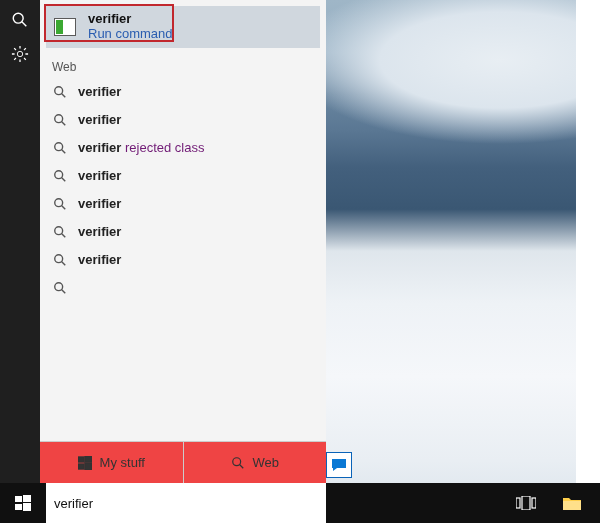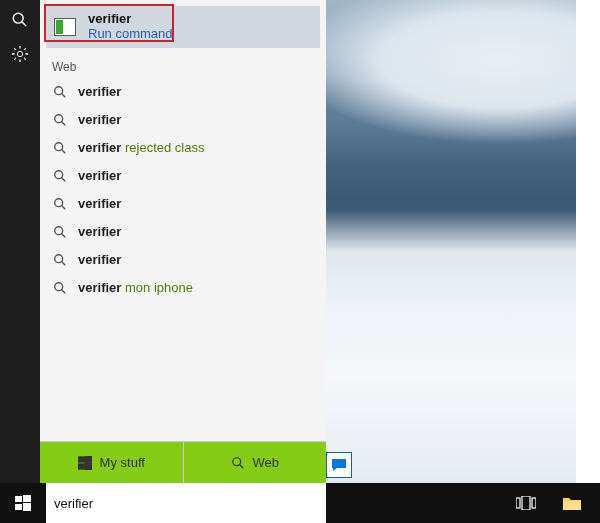--- a/index.html
+++ b/index.html
@@ -60,26 +60,26 @@
 
   .suggestions { display:flex; flex-direction:column; }
   .srow {
     display:flex; align-items:center; gap:10px;
     padding: 6px 10px 6px 12px;
     font-size: 13px; color:#222;
   }
   .srow .sicon { width:16px; height:16px; display:flex; align-items:center; justify-content:center; }
   .srow .sicon svg { stroke:#555; fill:none; stroke-width:1.6; }
   .srow .bold { font-weight:600; }
-  .srow .rest { font-weight:400; color:#4d7c0f; }
+  .srow .rest { font-weight:400; color:#701a75; }
 
   .panel-bottom {
     margin-top: auto;
     display:flex; height:42px; border-top:1px solid #ccc;
-    background:#84cc16;
+    background:#ef4444;
   }
   .pbtn {
     flex:1; display:flex; align-items:center; justify-content:center; gap:8px;
     font-size:13px; color:#333; border-right:1px solid #ccc;
   }
   .pbtn:last-child { border-right:none; }
   .pbtn svg { stroke:#333; fill:none; stroke-width:1.4; }
   .winflag { width:14px; height:14px; }
 
   .feedback-icon {
@@ -201,21 +201,20 @@
           </span>
         <span><span class="bold">verifier</span><span class="rest"></span></span>
       </div>
       <div class="srow">
         <span class="sicon">
             <svg viewBox="0 0 16 16" width="14" height="14">
               <circle cx="6.5" cy="6.5" r="4.5"></circle>
               <line x1="10" y1="10" x2="14" y2="14"></line>
             </svg>
           </span>
-        <span><span class="bold">verifier</span><span class="rest"> mon iphone</span></span>
       </div>
     </div>
 
     <div class="panel-bottom">
       <div class="pbtn">
         <svg class="winflag" viewBox="0 0 14 14">
             <rect x="0" y="1" width="6" height="5" fill="#333"></rect>
             <rect x="7" y="0" width="7" height="6" fill="#333"></rect>
             <rect x="0" y="8" width="6" height="5" fill="#333"></rect>
             <rect x="7" y="7" width="7" height="7" fill="#333"></rect>

